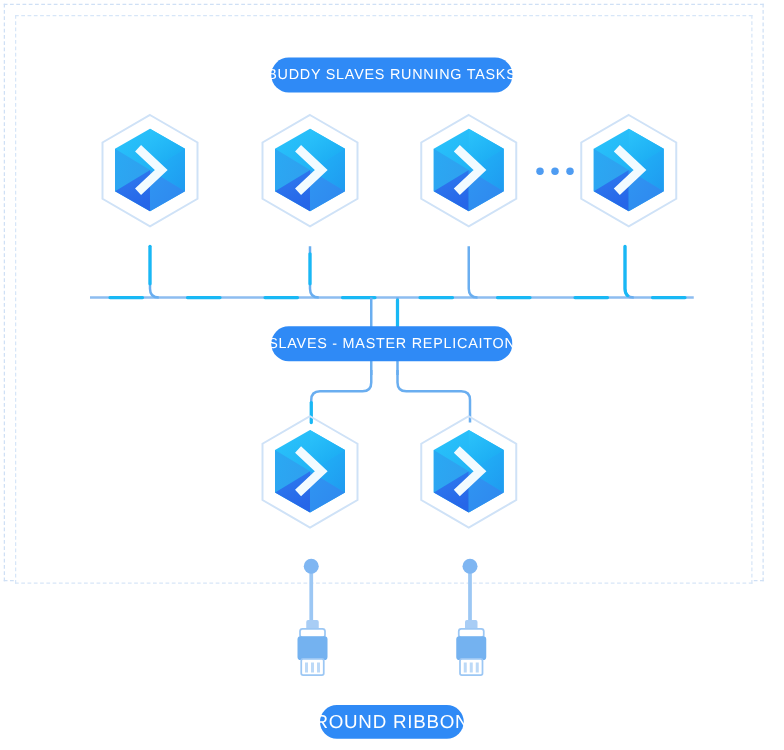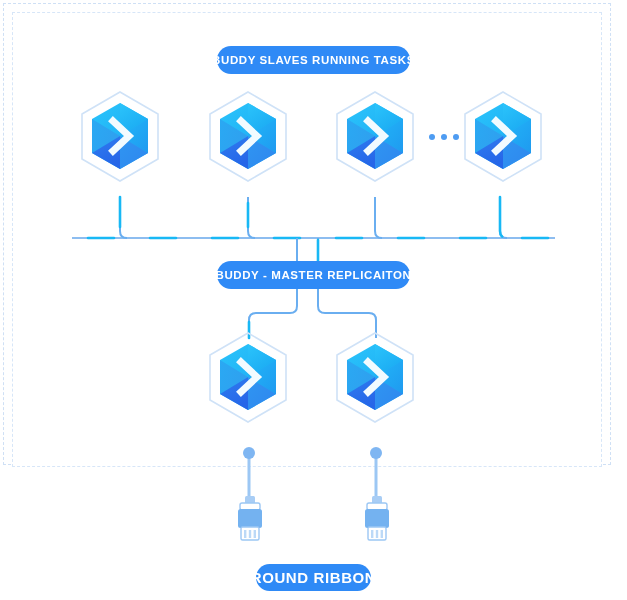--- a/index.html
+++ b/index.html
@@ -41,21 +41,21 @@
 
   
   .pill {
     position: absolute;
     display: flex;
     align-items: center;
     justify-content: center;
     background: #2f8af6;
     color: #ffffff;
     border-radius: 999px;
-    font-weight: bold;
+    font-weight: normal;
     letter-spacing: 0.6px;
     white-space: nowrap;
     z-index: 40;
     box-sizing: border-box;
   }
   .pill-slaves {
     left: 217px; top: 46px;
     width: 193px; height: 28px;
     font-size: 11.5px;
   }
@@ -165,21 +165,21 @@
 
     <line x1="249" y1="458" x2="249" y2="500" stroke="#9cc7f4" stroke-width="3" stroke-linecap="round"></line>
     <circle cx="249" cy="453" r="6" fill="#7fb6f2"></circle>
 
     <line x1="376" y1="458" x2="376" y2="500" stroke="#9cc7f4" stroke-width="3" stroke-linecap="round"></line>
     <circle cx="376" cy="453" r="6" fill="#7fb6f2"></circle>
   </svg>
 
   <div class="pill pill-slaves">BUDDY SLAVES RUNNING TASKS</div>
 
-  <div class="pill pill-master">BUDDY - MASTER REPLICAITON</div>
+  <div class="pill pill-master">SLAVES - MASTER REPLICAITON</div>
 
   <div class="pill pill-ribbon">ROUND RIBBON</div>
 
   <div class="hexnode" style="left:76px; top:89px;">
     <svg width="88" height="108" viewBox="0 0 88 108" xmlns="http://www.w3.org/2000/svg">
       <polygon points="44,3 82,25 82,70 44,92 6,70 6,25" fill="none" stroke="#cfe2f7" stroke-width="1.6"></polygon>
       <polygon points="44,11 75,29 75,66 44,84 13,66 13,29" fill="#ffffff"></polygon>
       <polygon points="44,14 72,30 72,64 44,80 16,64 16,30" fill="url(#hexFaceTop)"></polygon>
       <polygon points="44,14 72,30 44,47" fill="url(#hexFaceTop)"></polygon>
       <polygon points="72,30 72,64 44,47" fill="url(#hexFaceRight)"></polygon>

